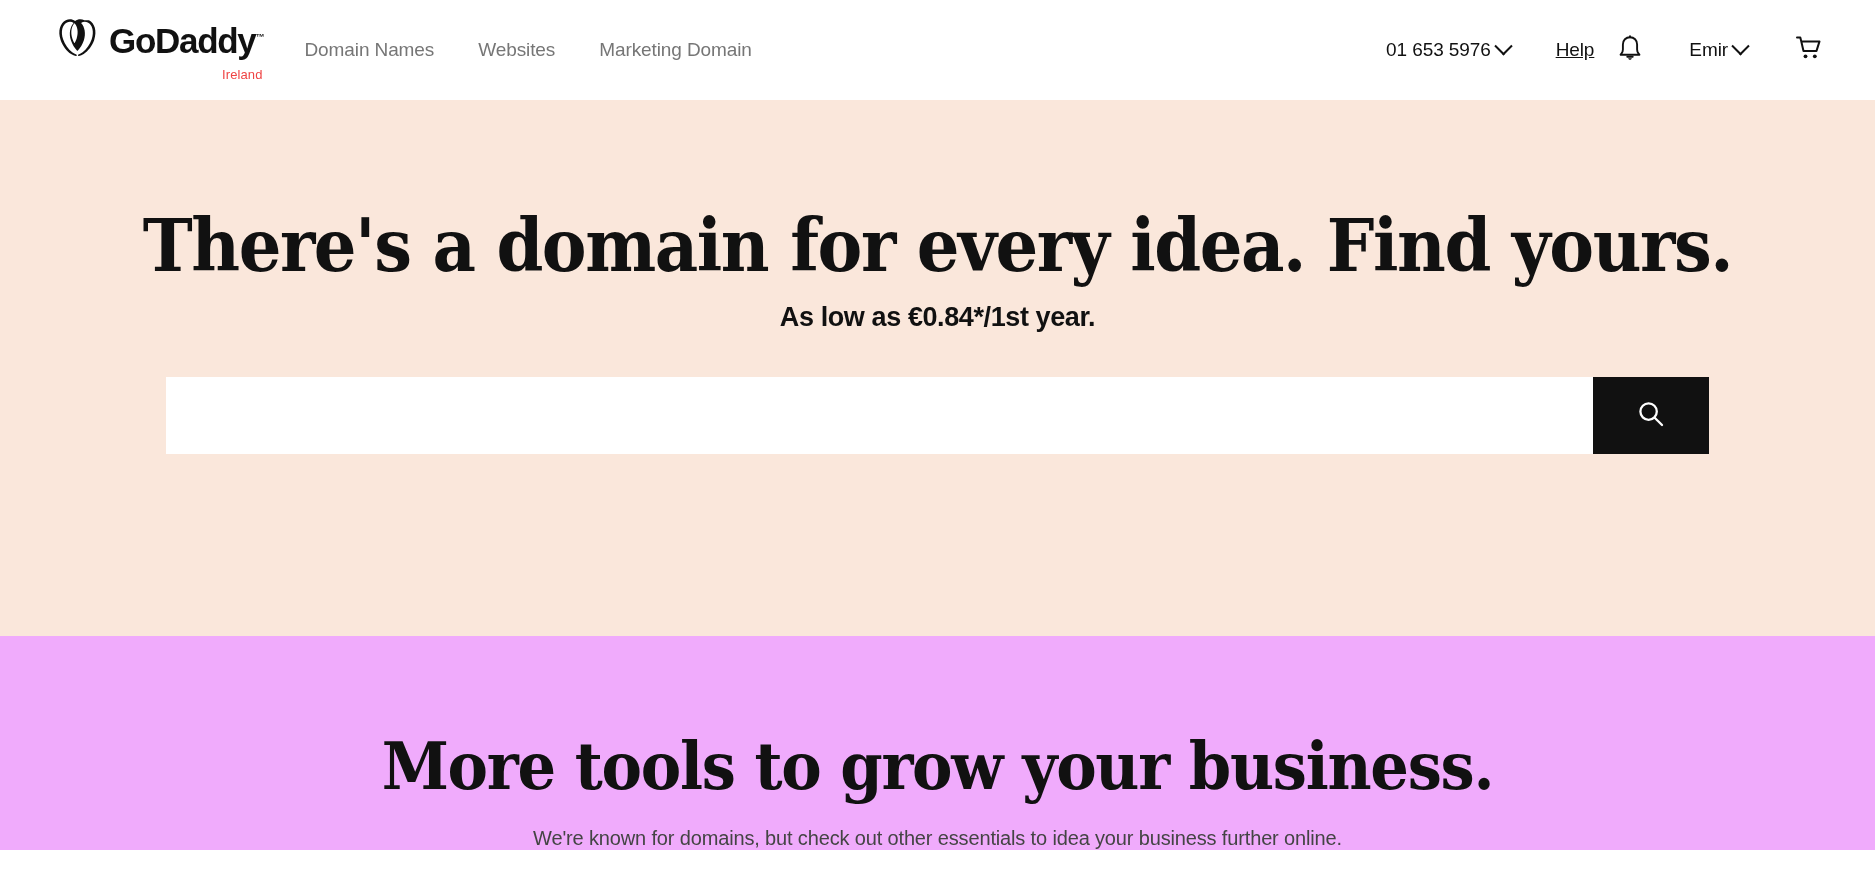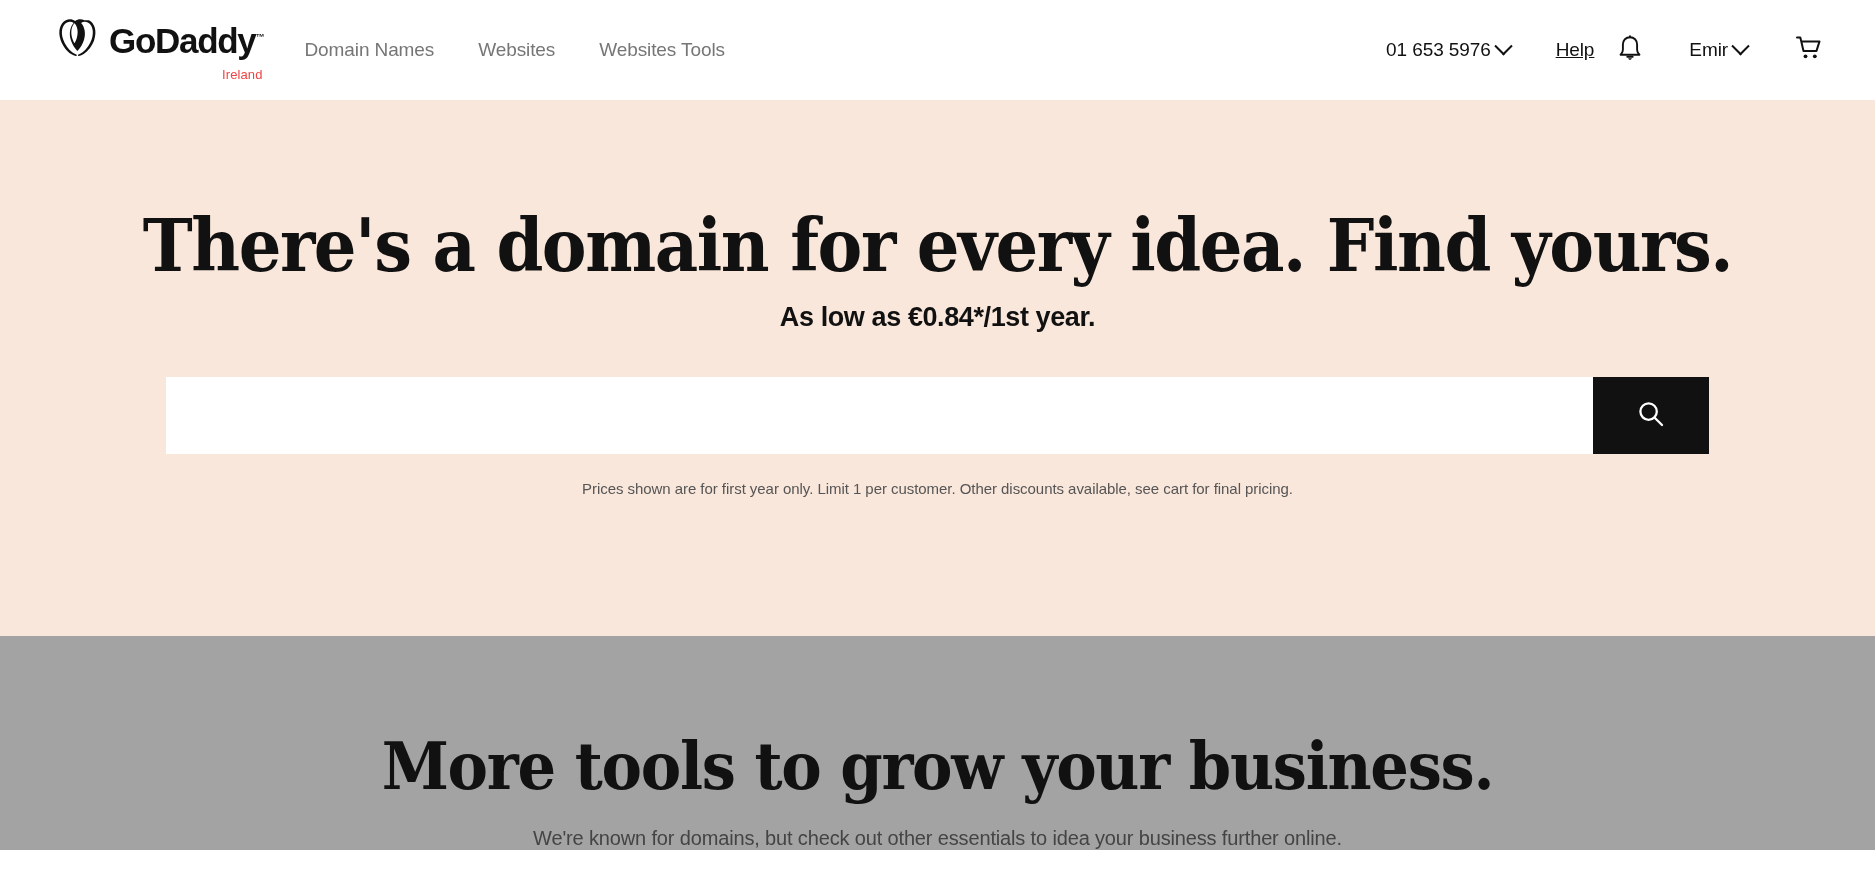--- a/index.html
+++ b/index.html
@@ -164,21 +164,21 @@
 
   .fine-print {
     margin-top: 26px;
     font-size: 15px;
     color: #555555;
     letter-spacing: -0.05px;
   }
 
   
   .tools-section {
-    background: #a3a3a3;
+    background: #f0abfc;
     text-align: center;
     padding-top: 96px;
   }
   .tools-title {
     font-family: "DejaVu Serif", "Liberation Serif", serif;
     font-weight: bold;
     font-size: 66px;
     line-height: 1.05;
     color: #111111;
     letter-spacing: -1.4px;
@@ -205,21 +205,21 @@
         </svg>
       </span>
       <span class="brand-word"><span>GoDaddy</span><span class="brand-tm">™</span></span>
     </span>
     <span class="brand-locale">Ireland</span>
   </a>
 
   <nav class="main-nav">
     <a class="nav-link">Domain Names</a>
     <a class="nav-link">Websites</a>
-    <a class="nav-link">Websites Tools</a>
+    <a class="nav-link">Marketing Domain</a>
   </nav>
 
   <div class="header-right">
 
     <div class="hr-item hr-phone">
       <span>01 653 5976</span>
       <span class="chev"></span>
     </div>
 
     <a class="hr-item hr-help">Help</a>
@@ -264,20 +264,19 @@
     <button class="search-btn">
       <span>
         <svg width="30" height="30" viewBox="0 0 30 30" aria-hidden="true">
           <circle cx="12.6" cy="12.6" r="8.2" fill="none" stroke="#ffffff" stroke-width="2.3"></circle>
           <path d="M18.7 18.7 26 26" stroke="#ffffff" stroke-width="2.3" stroke-linecap="round"></path>
         </svg>
       </span>
     </button>
   </div>
 
-  <p class="fine-print">Prices shown are for first year only. Limit 1 per customer. Other discounts available, see cart for final pricing.</p>
 
 </section>
 
 <section class="tools-section">
   <h2 class="tools-title">More tools to grow your business.</h2>
   <p class="tools-sub">We're known for domains, but check out other essentials to idea your business further online.</p>
 </section>
 
 </body></html>

